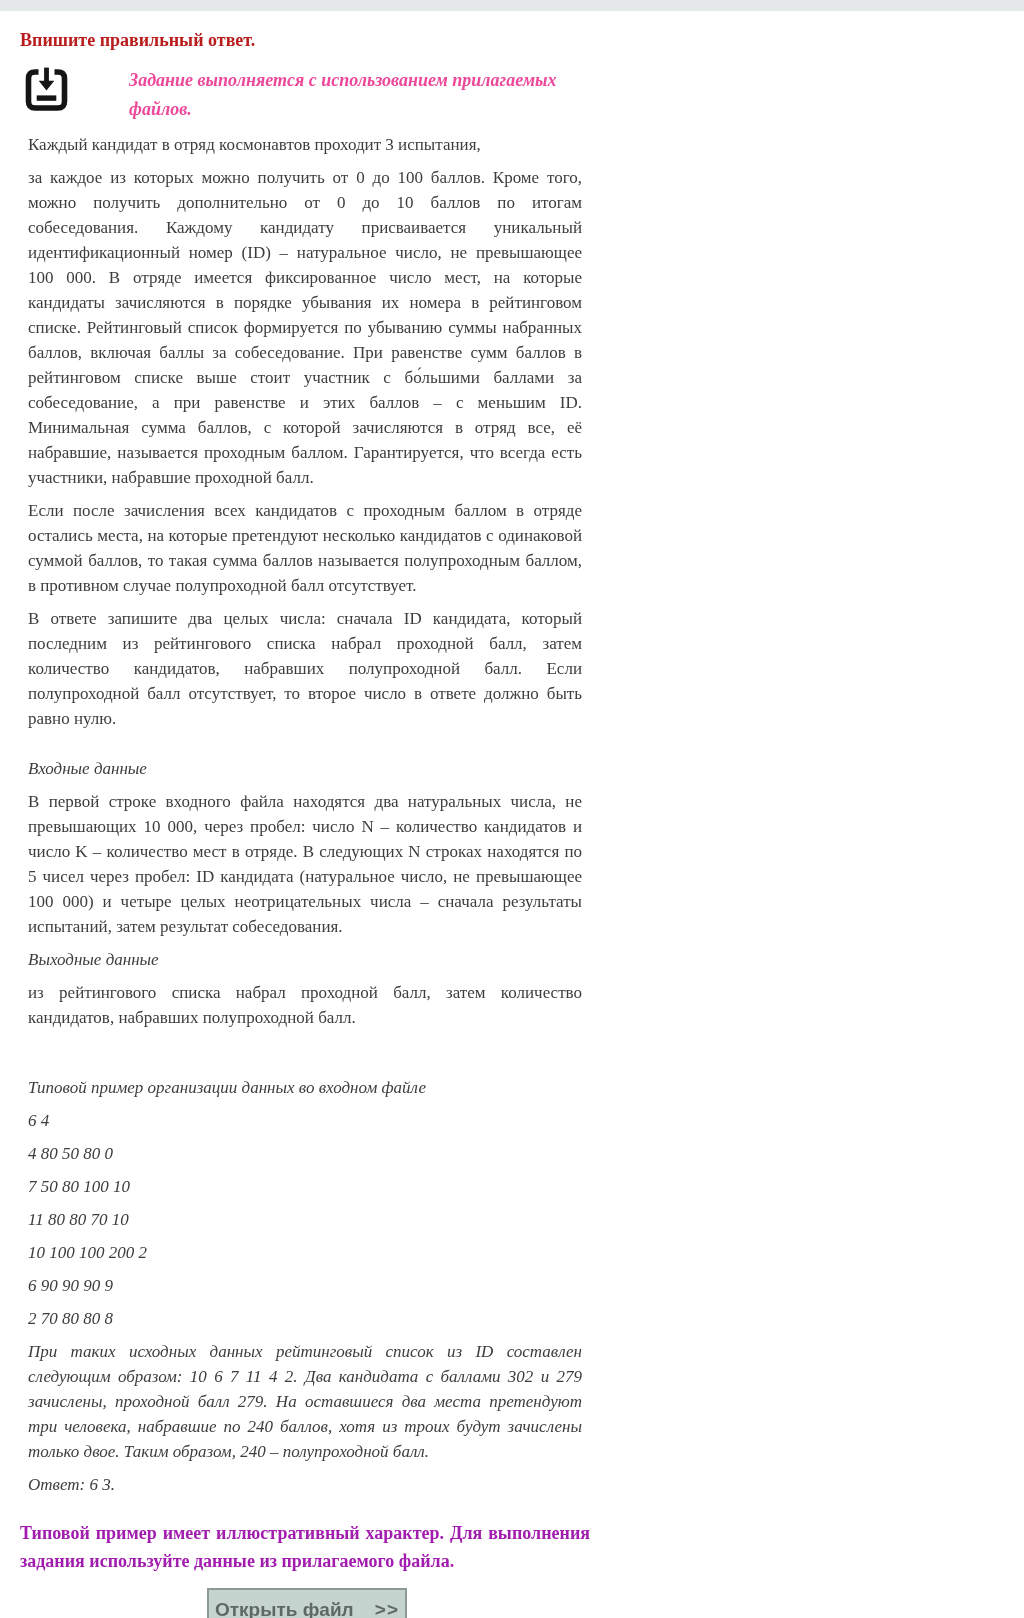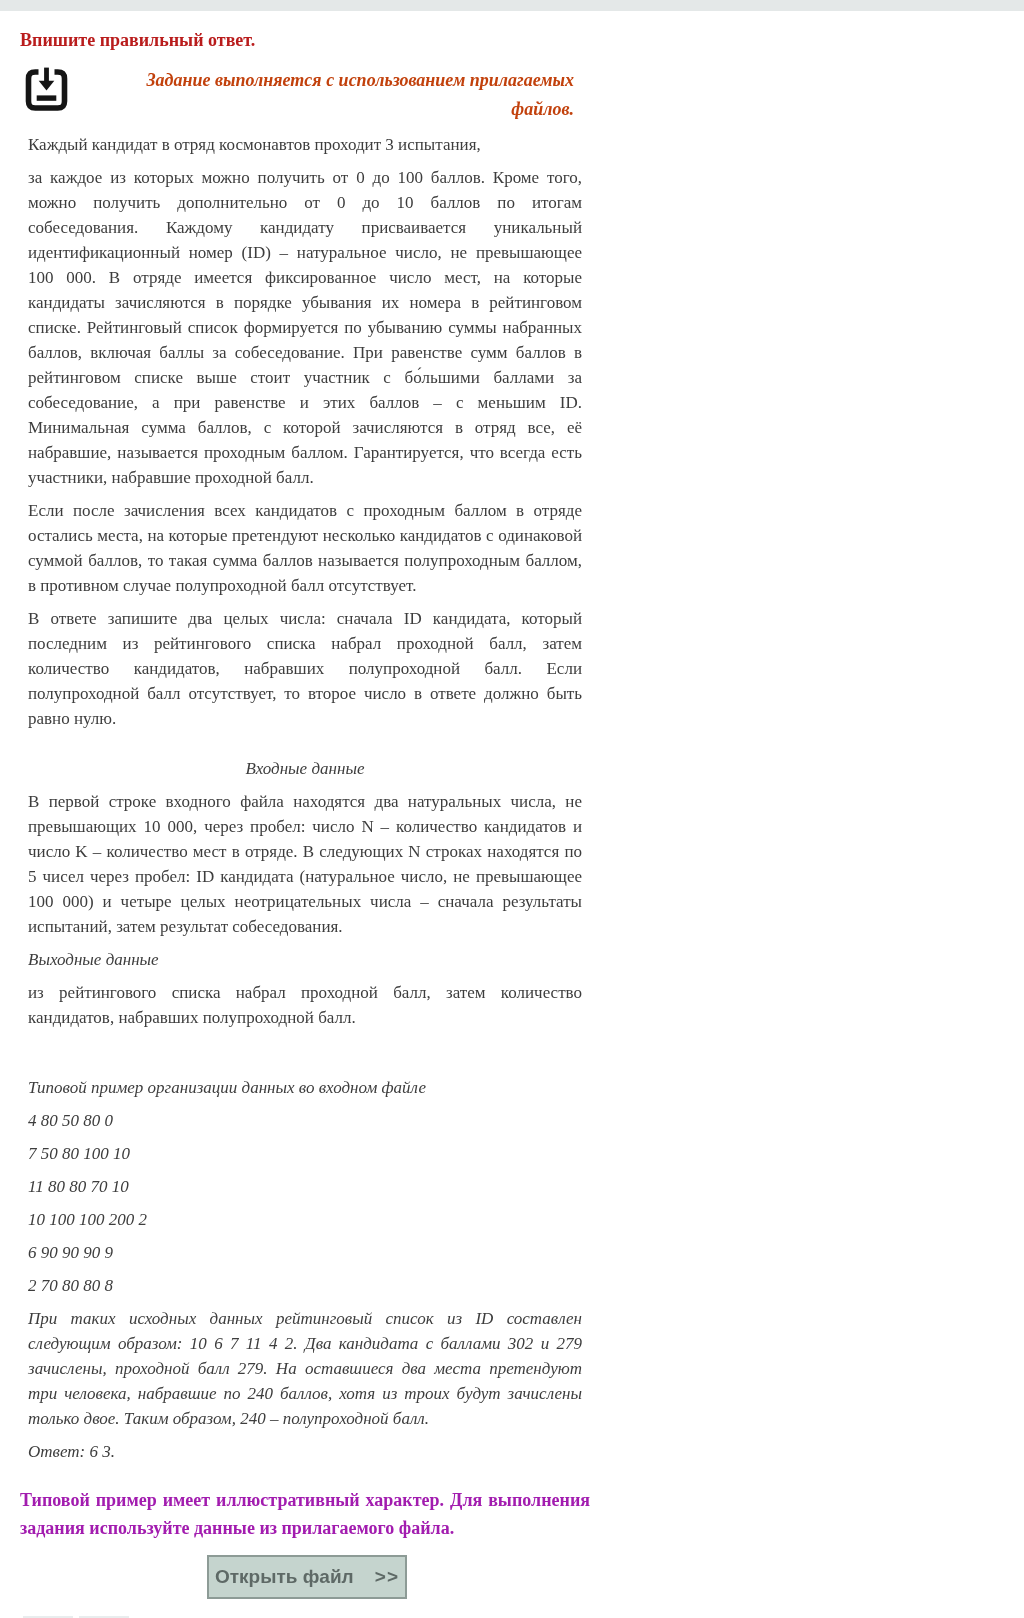--- a/index.html
+++ b/index.html
@@ -2,25 +2,25 @@
 <html lang="ru"><head>
 <meta charset="utf-8">
 <style>
   html,body { margin:0; padding:0; background:#ffffff; }
   body { width:1024px; font-family:"Liberation Serif", serif; color:#3d3d3d; }
   .top-bar { width:1024px; height:11px; background:#e4e8e8; }
   .content { width:570px; padding-left:20px; }
   .page-title { font-weight:bold; font-size:18px; line-height:22px; color:#b91c1c; margin:18px 0 0 0; }
   .attach { display:flex; align-items:flex-start; margin-top:15px; margin-bottom:4px; }
   .attach .icon { flex:0 0 auto; width:53px; height:48px; margin-right:56px; }
-  .notice { font-weight:bold; font-style:italic; font-size:18px; line-height:29px; margin:0; color:#c2410c; width:445px;text-align:right; }
+  .notice { font-weight:bold; font-style:italic; font-size:18px; line-height:29px; margin:0; color:#ec4899; width:445px; }
   .t { font-size:17px; line-height:25px; text-align:justify; margin:8px; }
   .nj { text-align:left; }
   .it { font-style:italic; }
-  .mt1 { margin-top:25px;text-align:center; }
+  .mt1 { margin-top:25px; }
   .mt2 { margin-top:45px; }
   .bold-note { font-weight:bold; font-size:18px; line-height:28px; text-align:justify; color:#a21caf; margin:22px 0 0 0; }
   .open-file { display:flex; align-items:center; justify-content:space-between; gap:14px; box-sizing:border-box;
                margin:13px 0 0 187px; width:200px; height:44px; background:#c5d4ce; border:2px solid #8d9b96;
                font-family:"Liberation Sans", sans-serif; font-weight:bold; font-size:19px; color:#5e6966; cursor:pointer; }
   .open-file .arrows { letter-spacing:1px; }
   .placeholders { display:flex; gap:6px; margin:17px 0 0 3px; }
   .ph { width:50px; height:29px; background:#e9edee; }
   .bottom-space { height:31px; }
 </style>
@@ -50,20 +50,21 @@
   <p class="t">Если после зачисления всех кандидатов с проходным баллом в отряде остались места, на которые претендуют несколько кандидатов с одинаковой суммой баллов, то такая сумма баллов называется полупроходным баллом, в противном случае полупроходной балл отсутствует.</p>
   <p class="t">В ответе запишите два целых числа: сначала ID кандидата, который последним из рейтингового списка набрал проходной балл, затем количество кандидатов, набравших полупроходной балл. Если полупроходной балл отсутствует, то второе число в ответе должно быть равно нулю.</p>
 
   <p class="t nj it mt1">Входные данные</p>
   <p class="t">В первой строке входного файла находятся два натуральных числа, не превышающих 10&nbsp;000, через пробел: число N – количество кандидатов и число K – количество мест в отряде. В следующих  N строках находятся по 5 чисел через пробел: ID кандидата (натуральное число, не превышающее 100&nbsp;000) и четыре целых неотрицательных числа – сначала результаты испытаний, затем результат собеседования.</p>
 
   <p class="t nj it">Выходные данные</p>
   <p class="t">из рейтингового списка набрал проходной балл, затем количество кандидатов, набравших полупроходной балл.</p>
 
   <p class="t nj it mt2">Типовой пример организации данных во входном файле</p>
+  <p class="t nj it">6 4</p>
   <p class="t nj it">4 80 50 80 0</p>
   <p class="t nj it">7 50 80 100 10</p>
   <p class="t nj it">11 80 80 70 10</p>
   <p class="t nj it">10 100 100 200 2</p>
   <p class="t nj it">6 90 90 90 9</p>
   <p class="t nj it">2 70 80 80 8</p>
   <p class="t it">При таких исходных данных рейтинговый список из ID составлен следующим образом: 10 6 7 11 4 2. Два кандидата с баллами 302 и 279 зачислены, проходной балл 279. На оставшиеся два места претендуют три человека, набравшие по 240 баллов, хотя из троих будут зачислены только двое. Таким образом, 240 – полупроходной балл.</p>
   <p class="t nj it">Ответ: 6 3.</p>
 
   <p class="bold-note">Типовой пример имеет иллюстративный характер.  Для выполнения задания используйте данные из прилагаемого файла.</p>

